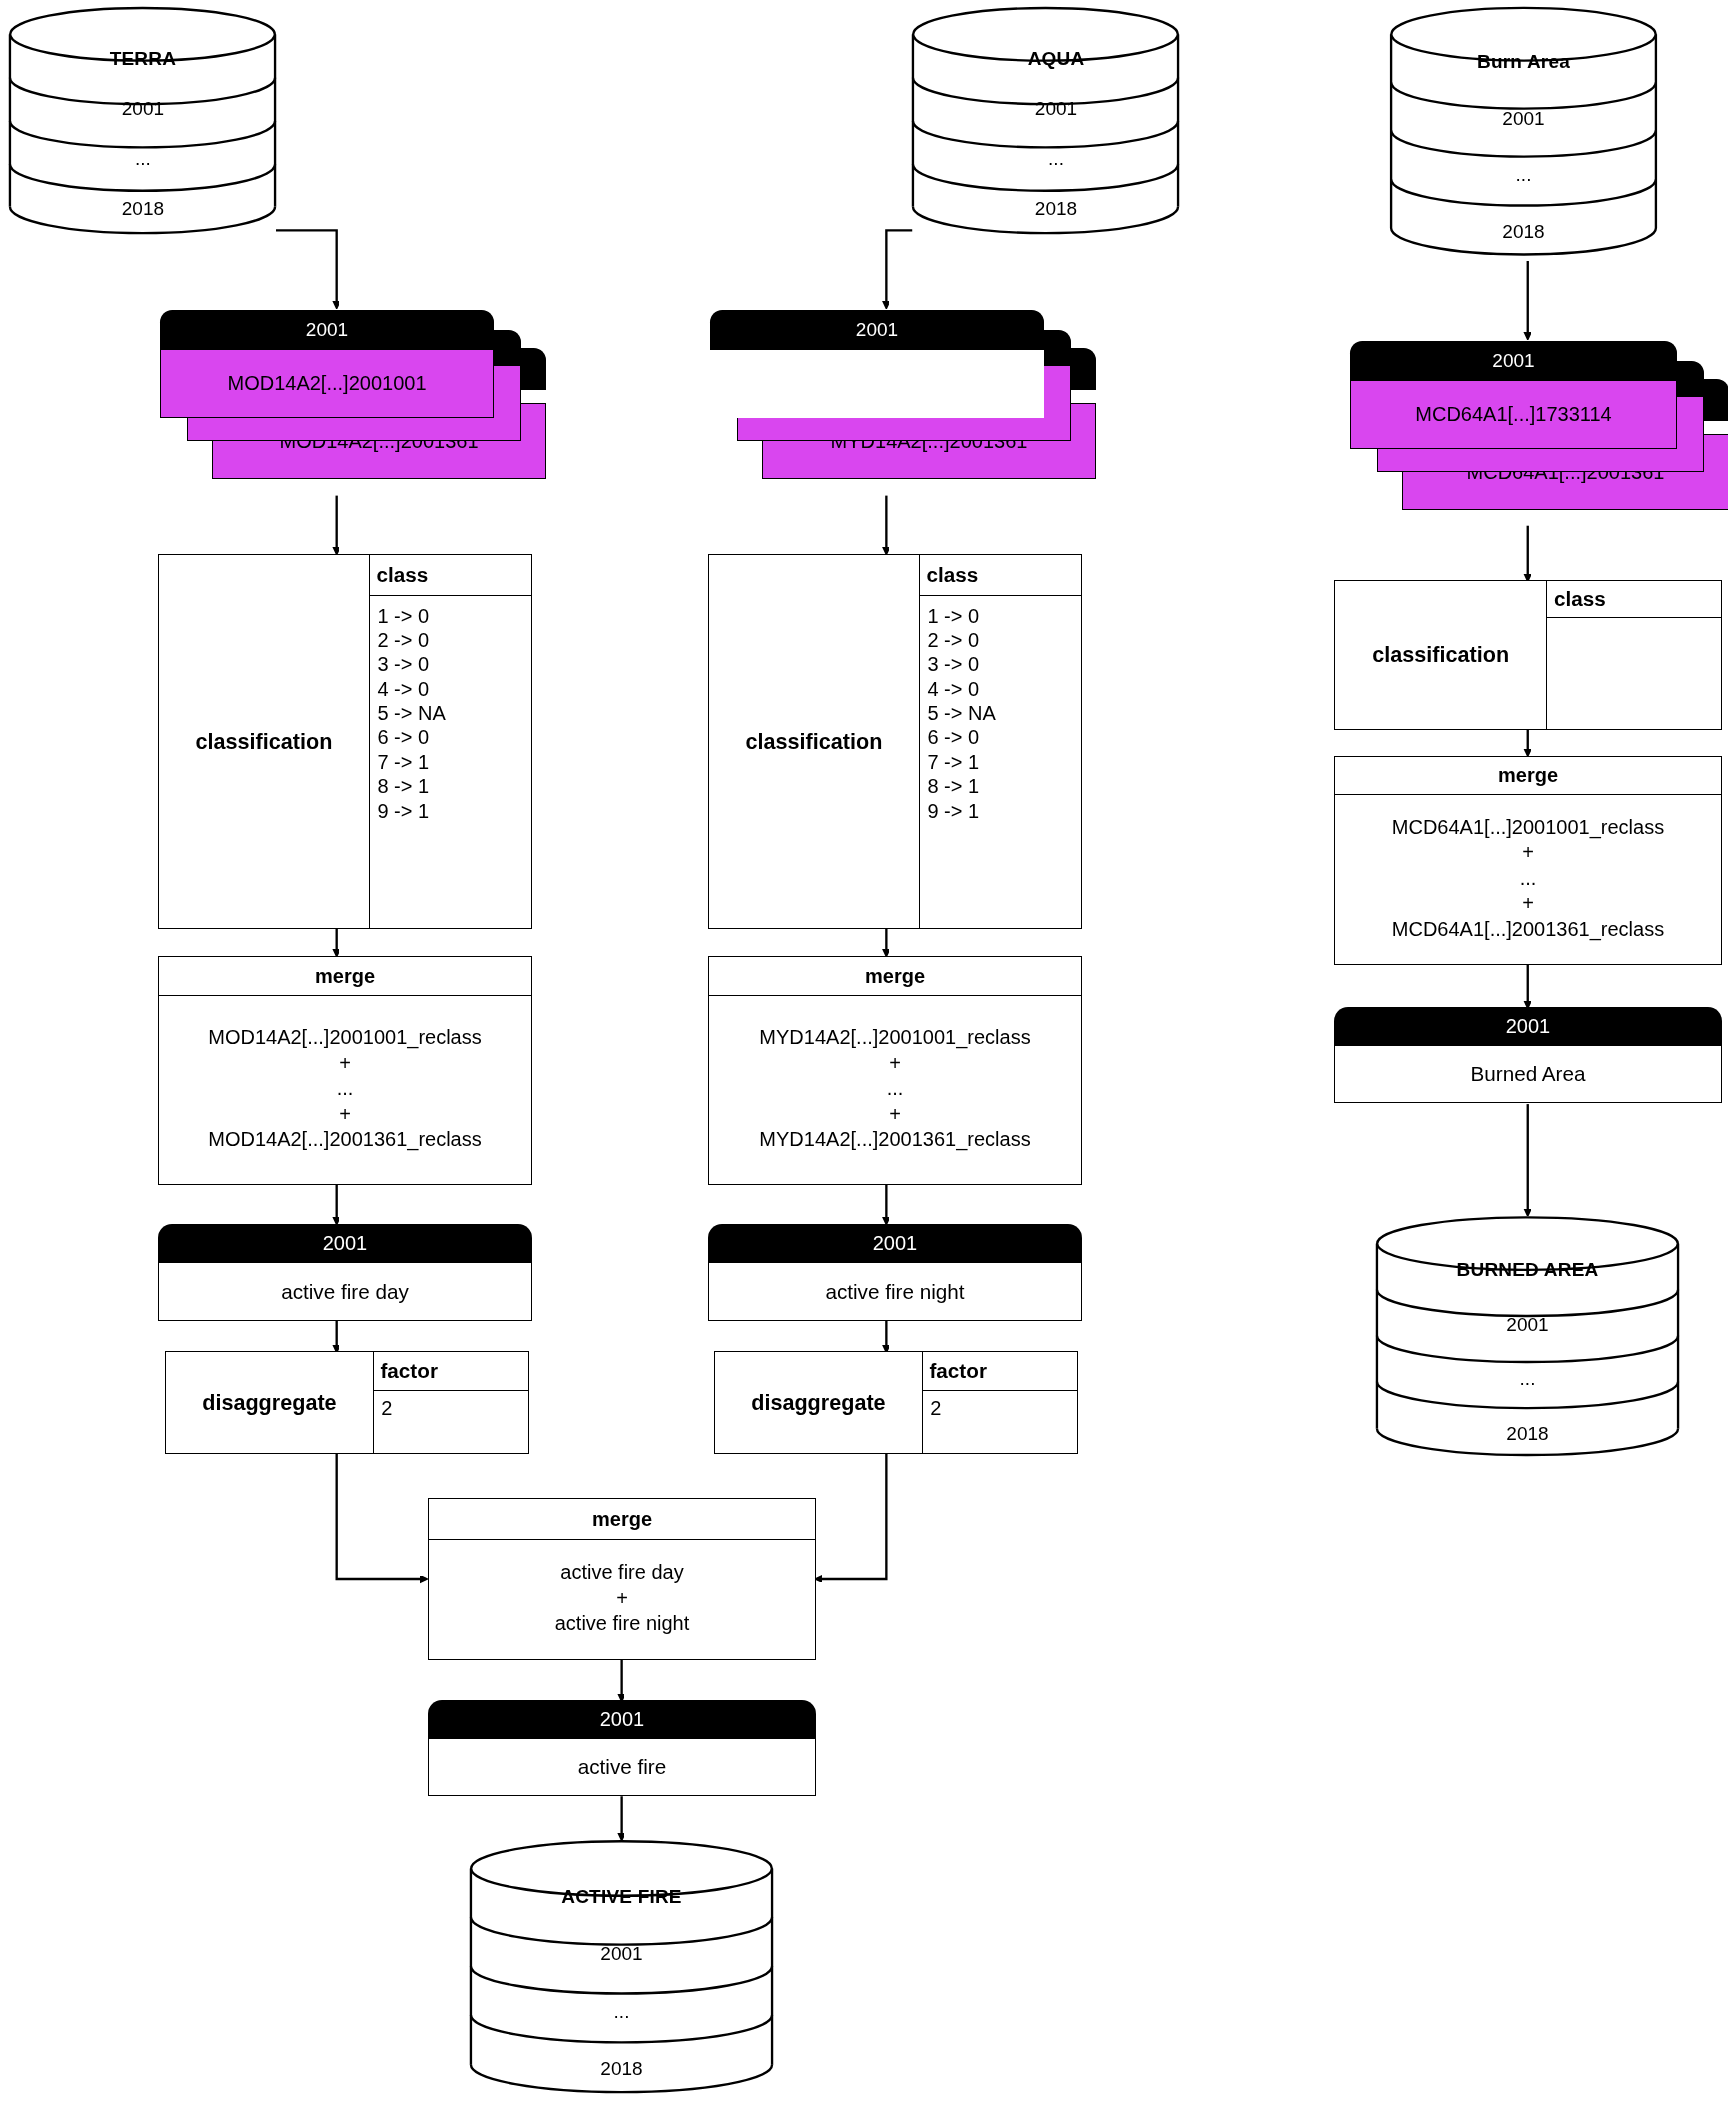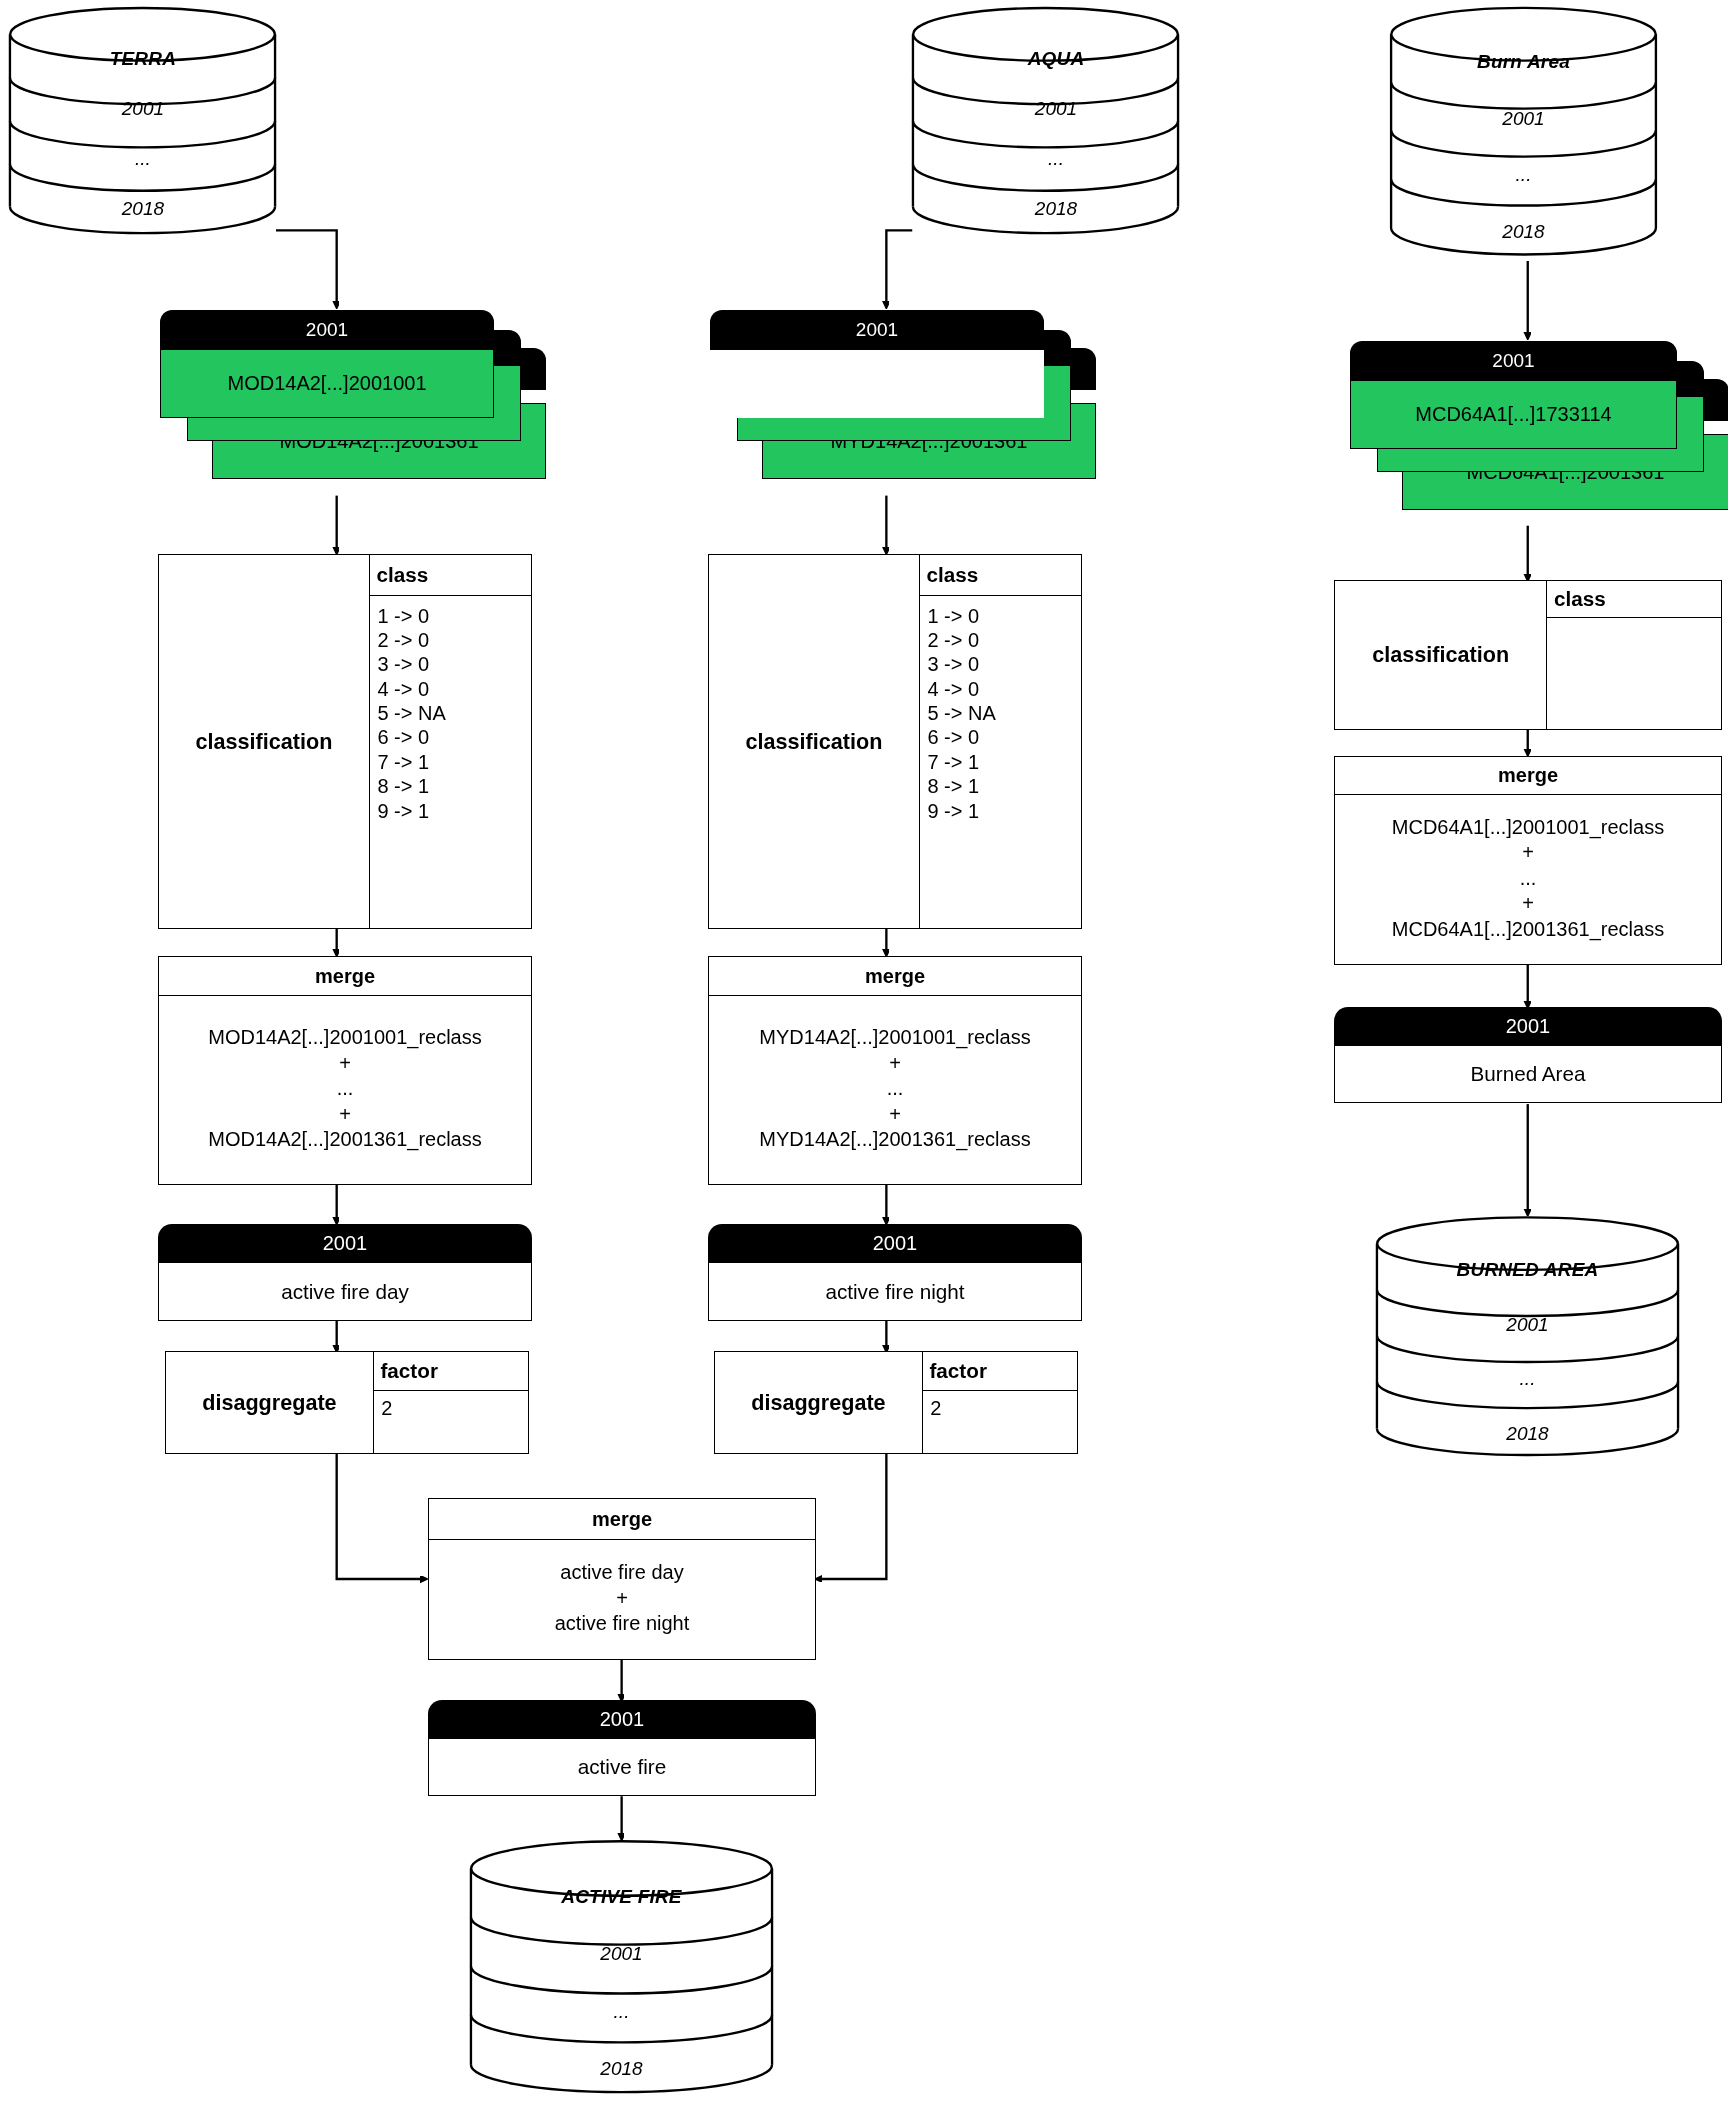--- a/index.html
+++ b/index.html
@@ -18,42 +18,42 @@
   .cyl svg { position:absolute; left:0; top:0; overflow:visible; }
   .cyl .cyl-rows {
     position:absolute; left:0; top:0; right:0; bottom:0;
     display:flex; flex-direction:column;
   }
   .cyl .cyl-row {
     flex:1 1 0;
     display:flex; align-items:center; justify-content:center;
     position:relative;
   }
-  .cyl .cyl-row span { position:relative; z-index:3;font-style:italic; }
+  .cyl .cyl-row span { position:relative; z-index:3; }
   .cyl-title { font-weight:bold; font-size:19px; letter-spacing:0.2px; }
   .cyl-val   { font-size:19px; }
 
   
   .stack { position:absolute; }
   .card {
     position:absolute;
     background:#fff;
     border:1.9px solid #000;
     box-sizing:border-box;
   }
   .card-hdr {
     background:#000; color:#fff;
     border-top-left-radius:12.2px; border-top-right-radius:12.2px;
     display:flex; align-items:center; justify-content:center;
     font-size:19px;
     box-sizing:border-box;
   }
   .card-body {
     display:flex; align-items:center; justify-content:center;
-    font-size:20px; box-sizing:border-box; background:#22c55e;
+    font-size:20px; box-sizing:border-box; background:#d946ef;
   }
   .card.back { border:none; background:transparent; }
   .card.back .card-hdr { background:#000; }
 
   
   .box {
     position:absolute; box-sizing:border-box;
     border:1.9px solid #000; background:#fff;
   }
   .box-title {

